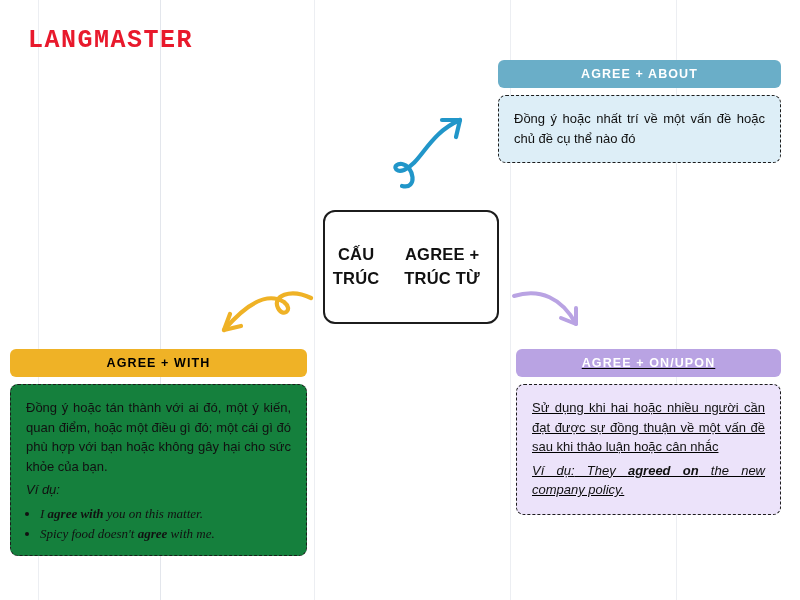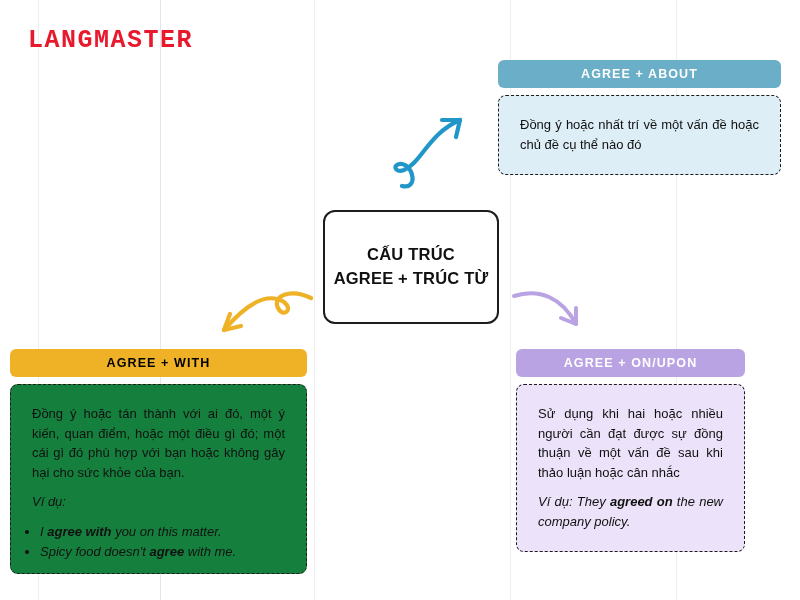--- a/index.html
+++ b/index.html
@@ -46,21 +46,20 @@
   .center-node {
     position: absolute;
     left: 323px;
     top: 210px;
     width: 172px;
     height: 110px;
     border: 2px solid #1c1c1c;
     border-radius: 12px;
     background: #ffffff;
     display: flex;
-    flex-direction: column;
     align-items: center;
     justify-content: center;
     text-align: center;
     line-height: 1.45;
   }
   .center-node .line {
     font-size: 16.5px;
     font-weight: bold;
     color: #111111;
     letter-spacing: .2px;
@@ -85,47 +84,48 @@
     margin-top: 7px;
     border: 1.6px dashed #1c1c1c;
     border-radius: 8px;
     padding: 9px 11px 10px 11px;
     font-size: 13px;
     line-height: 1.5;
     color: #111111;
     text-align: justify;
   }
   .card-body p {
-    margin: 10px;
+    margin: 4px;
   }
   .card-body .ex {
     font-style: italic;
   }
   .card-body b {
     font-weight: bold;
   }
   ul.examples {
     margin: 0 0 0 0;
     padding-left: 18px;
     font-style: italic;
+    font-family: Liberation Serif, serif;
   }
   ul.examples li {
     margin: 1px 0;
   }
 
   
   #card-about { left: 498px; top: 60px; width: 283px; }
   #card-about .card-header { background: #6aaec8; }
   #card-about .card-body { background: #ddeef7; }
 
   #card-with { left: 10px; top: 349px; width: 297px; }
   #card-with .card-header { background: #efb226; color: #000000; text-align: center; }
   #card-with .card-body { background: #15803d; }
 
-  #card-onupon { left: 516px; top: 349px; width: 229px; }
+  #card-onupon { left: 516px; top: 349px; width: 265px; text-decoration: underline; }
   #card-onupon .card-header { background: #b9a3e3; }
   #card-onupon .card-body { background: #ece3fa; }
 
   
   svg.arrow {
     position: absolute;
     overflow: visible;
   }
   #arrow-about { left: 388px; top: 108px; }
   #arrow-with  { left: 206px; top: 290px; }

